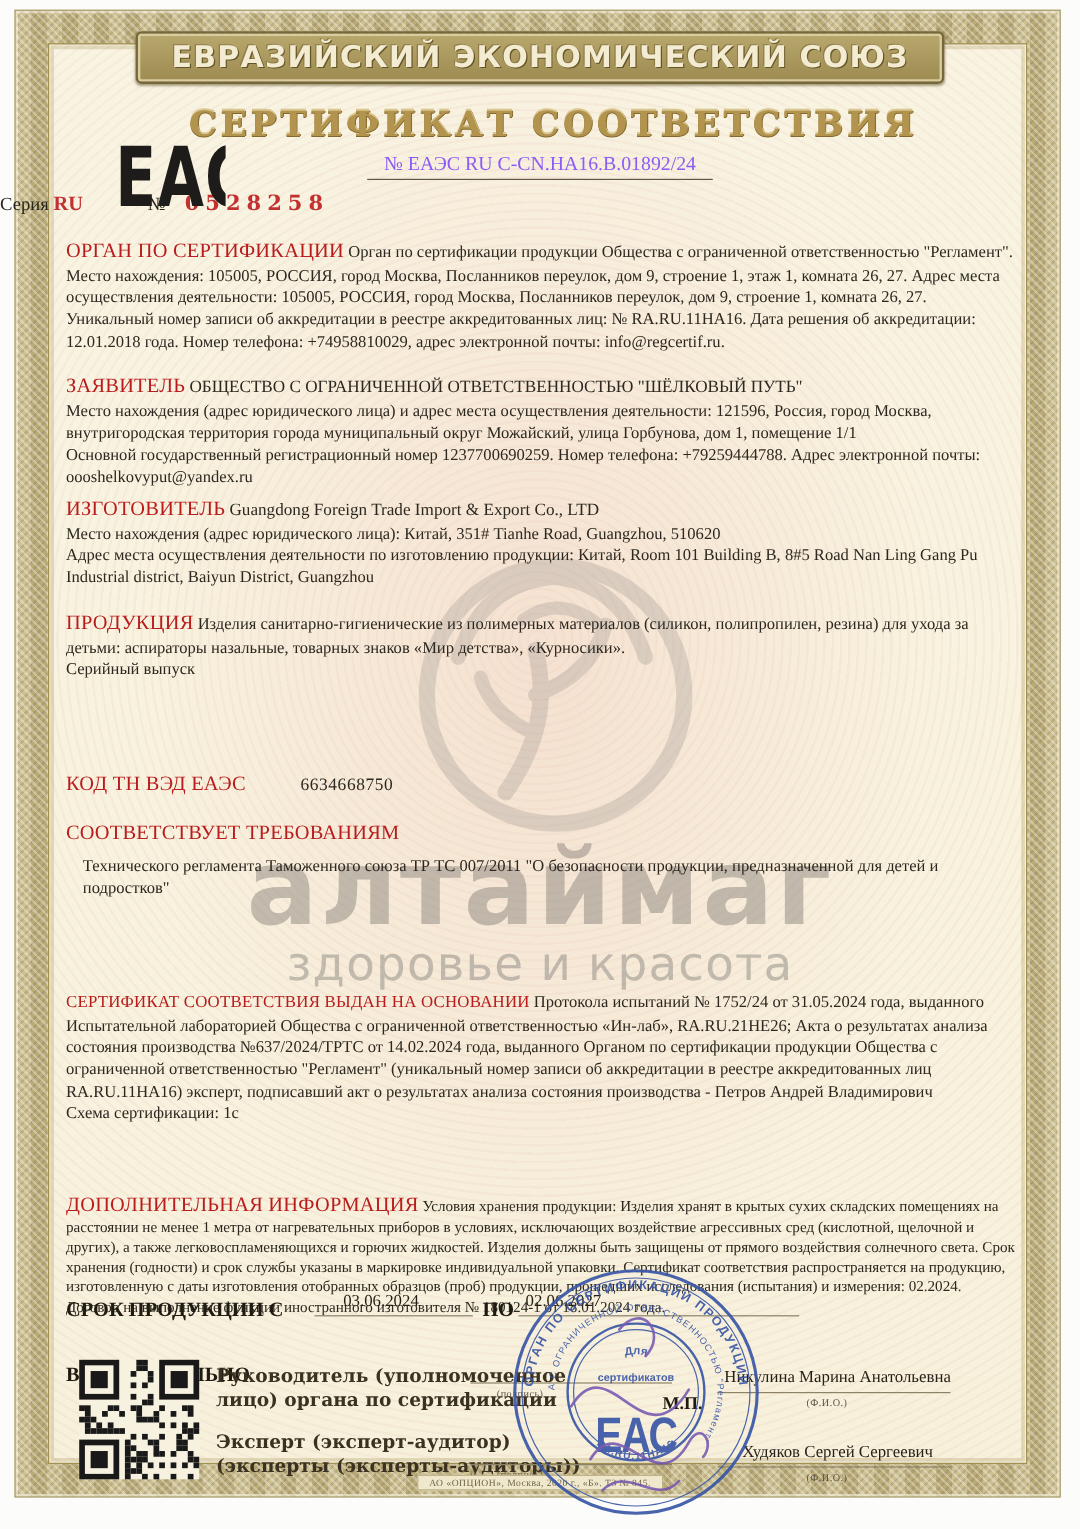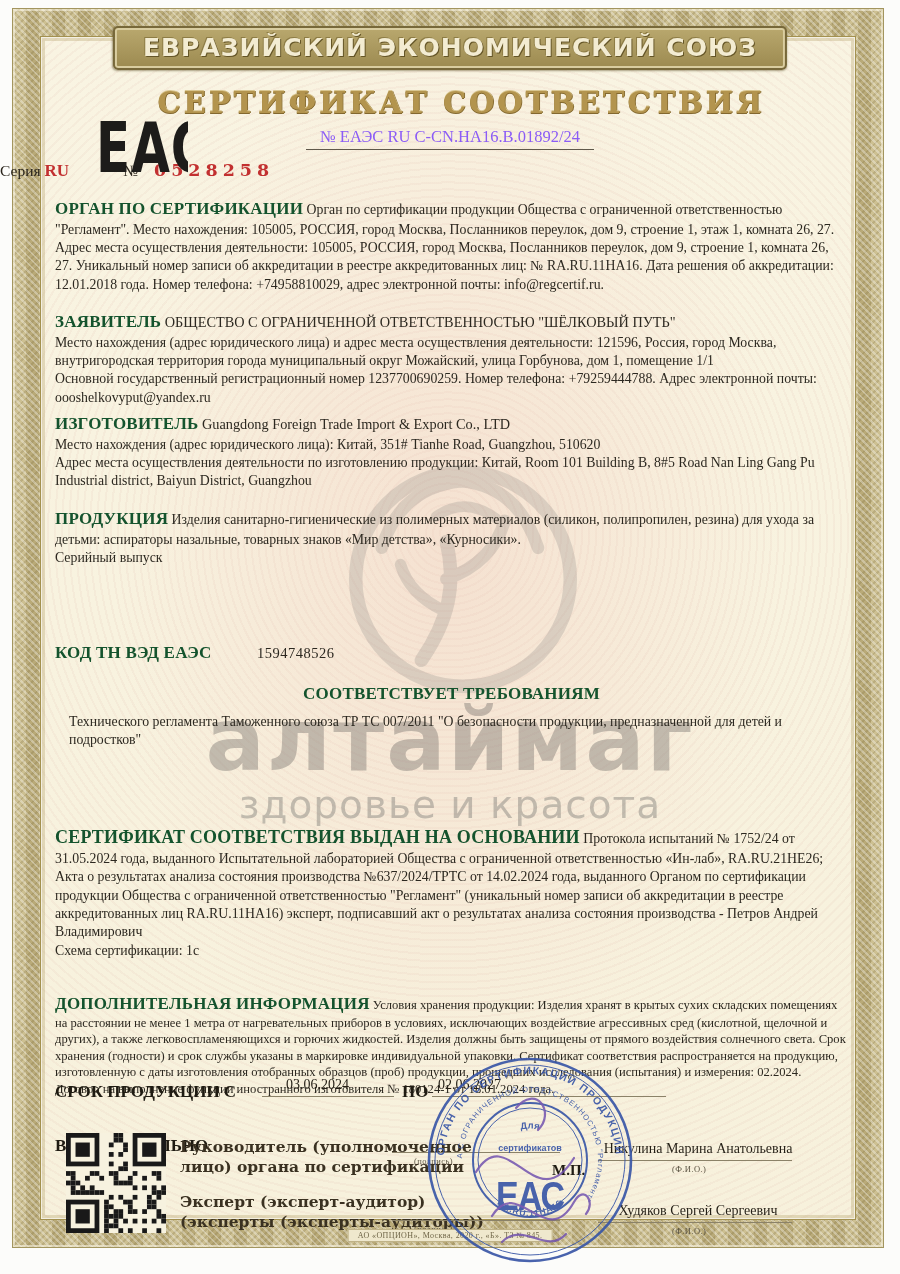--- a/index.html
+++ b/index.html
@@ -32,21 +32,21 @@
   .cert-no{position:absolute;top:127px;left:0;width:100%;text-align:center;z-index:2;
     font-size:16.5px;color:#8b5cf6;}
   .cert-no span{display:inline-block;border-bottom:1px solid #5f584a;padding:0 14px 2px;}
   .series-row{position:absolute;top:160px;left:0;width:100%;text-align:left;z-index:2;color:#2a251c;}
   .series-row .lbl{font-size:15.5px;}
   .series-row .red{color:#c23030;font-weight:bold;font-size:17px;}
   .series-row .num{color:#c23030;font-weight:bold;font-size:17.5px;letter-spacing:5px;font-family:"DejaVu Serif",serif;}
   .gap1{display:inline-block;width:46px;} .gap2{display:inline-block;width:8px;}
   
   .sec{position:absolute;left:55px;right:52px;z-index:2;color:#2c2820;font-size:13.8px;line-height:1.33;}
-  .sec .h{font-weight:bold;font-size:17px;color:#14532d;letter-spacing:.2px;text-align:center;}
+  .sec .h{font-weight:normal;font-size:17px;color:#b91c1c;letter-spacing:.2px;}
   .sec .name{font-size:14.3px;}
   .pre{white-space:pre-line;}
   .code-val{font-size:14.5px;margin-left:42px;letter-spacing:.5px;}
   .indent{padding-left:14px;}
   
   .abs{position:absolute;z-index:2;color:#241f16;}
   .bh{font-weight:bold;font-size:17px;color:#1f1b12;}
   .line{position:absolute;border-bottom:1px solid #8b8268;z-index:2;}
   .cap{position:absolute;font-size:8.5px;color:#5a5342;z-index:2;letter-spacing:.4px;}
   .date{font-size:14px;}
@@ -126,30 +126,30 @@
   </div>
 
   <div class="sec" style="top:508px">
     <span class="h">ПРОДУКЦИЯ</span>
     <span>Изделия санитарно-гигиенические из полимерных материалов (силикон, полипропилен, резина) для ухода за детьми: аспираторы назальные, товарных знаков «Мир детства», «Курносики».</span>
     <div>Серийный выпуск</div>
   </div>
 
   <div class="sec" style="top:642px">
     <span class="h">КОД ТН ВЭД ЕАЭС</span>
-    <span class="code-val">1594748526</span>
+    <span class="code-val">6634668750</span>
   </div>
 
   <div class="sec" style="top:683px">
     <div class="h">СООТВЕТСТВУЕТ ТРЕБОВАНИЯМ</div>
     <div class="indent" style="margin-top:7px">Технического регламента Таможенного союза ТР ТС 007/2011 "О безопасности продукции, предназначенной для детей и подростков"</div>
   </div>
 
   <div class="sec" style="top:826px">
-    <span class="h" style="font-size:18px">СЕРТИФИКАТ СООТВЕТСТВИЯ  ВЫДАН НА ОСНОВАНИИ</span>
+    <span class="h" style="font-size:14px">СЕРТИФИКАТ СООТВЕТСТВИЯ  ВЫДАН НА ОСНОВАНИИ</span>
     <span>Протокола испытаний № 1752/24 от 31.05.2024 года, выданного Испытательной лабораторией Общества с ограниченной ответственностью «Ин-лаб», RA.RU.21НЕ26; Акта о результатах анализа состояния производства №637/2024/ТРТС от 14.02.2024 года, выданного Органом по сертификации продукции Общества с ограниченной ответственностью "Регламент" (уникальный номер записи об аккредитации в реестре аккредитованных лиц RA.RU.11НА16) эксперт, подписавший акт о результатах анализа состояния производства - Петров Андрей Владимирович</span>
     <div>Схема сертификации: 1с</div>
   </div>
 
   <div class="sec" style="top:993px;font-size:12.6px;line-height:1.3">
     <span class="h">ДОПОЛНИТЕЛЬНАЯ ИНФОРМАЦИЯ</span>
     <span>Условия хранения продукции: Изделия хранят в крытых сухих складских помещениях на расстоянии не менее 1 метра от нагревательных приборов в условиях, исключающих воздействие агрессивных сред (кислотной, щелочной и других), а также легковоспламеняющихся и горючих жидкостей. Изделия должны быть защищены от прямого воздействия солнечного света. Срок хранения (годности) и срок службы указаны в маркировке индивидуальной упаковки. Сертификат соответствия распространяется на продукцию, изготовленную с даты изготовления отобранных образцов (проб) продукции, прошедших исследования (испытания) и измерения: 02.2024. Договор на выполнение функции иностранного изготовителя № 180124-1 от 18.01.2024 года.</span>
   </div>
 
   <div class="abs bh" style="left:55px;top:1082px">СРОК ПРОДУКЦИИ С</div>

